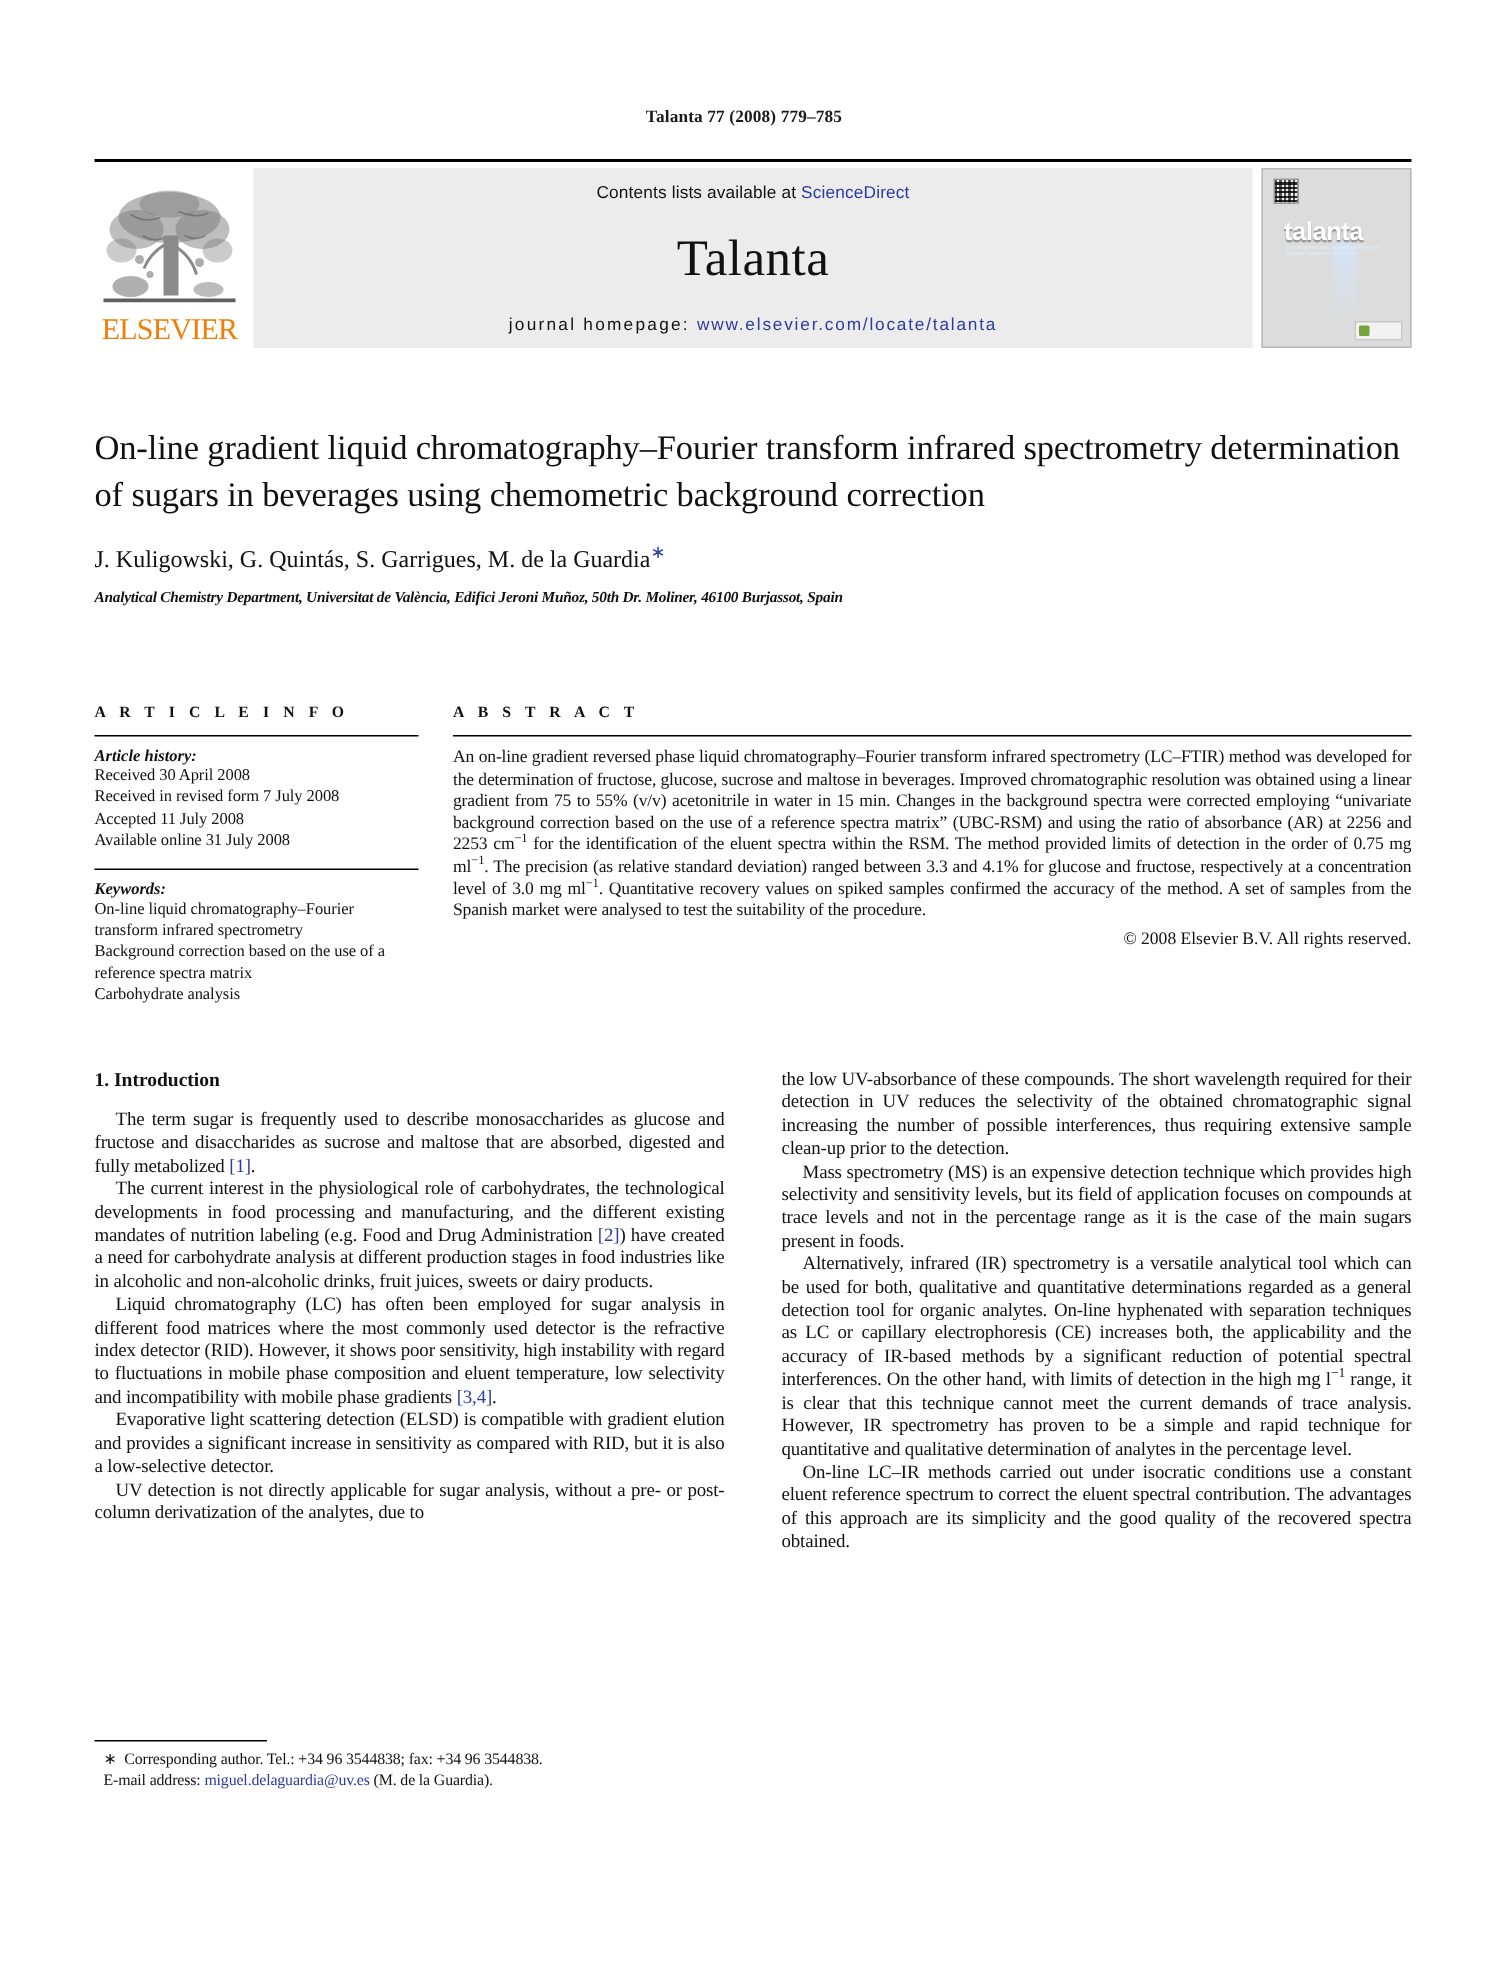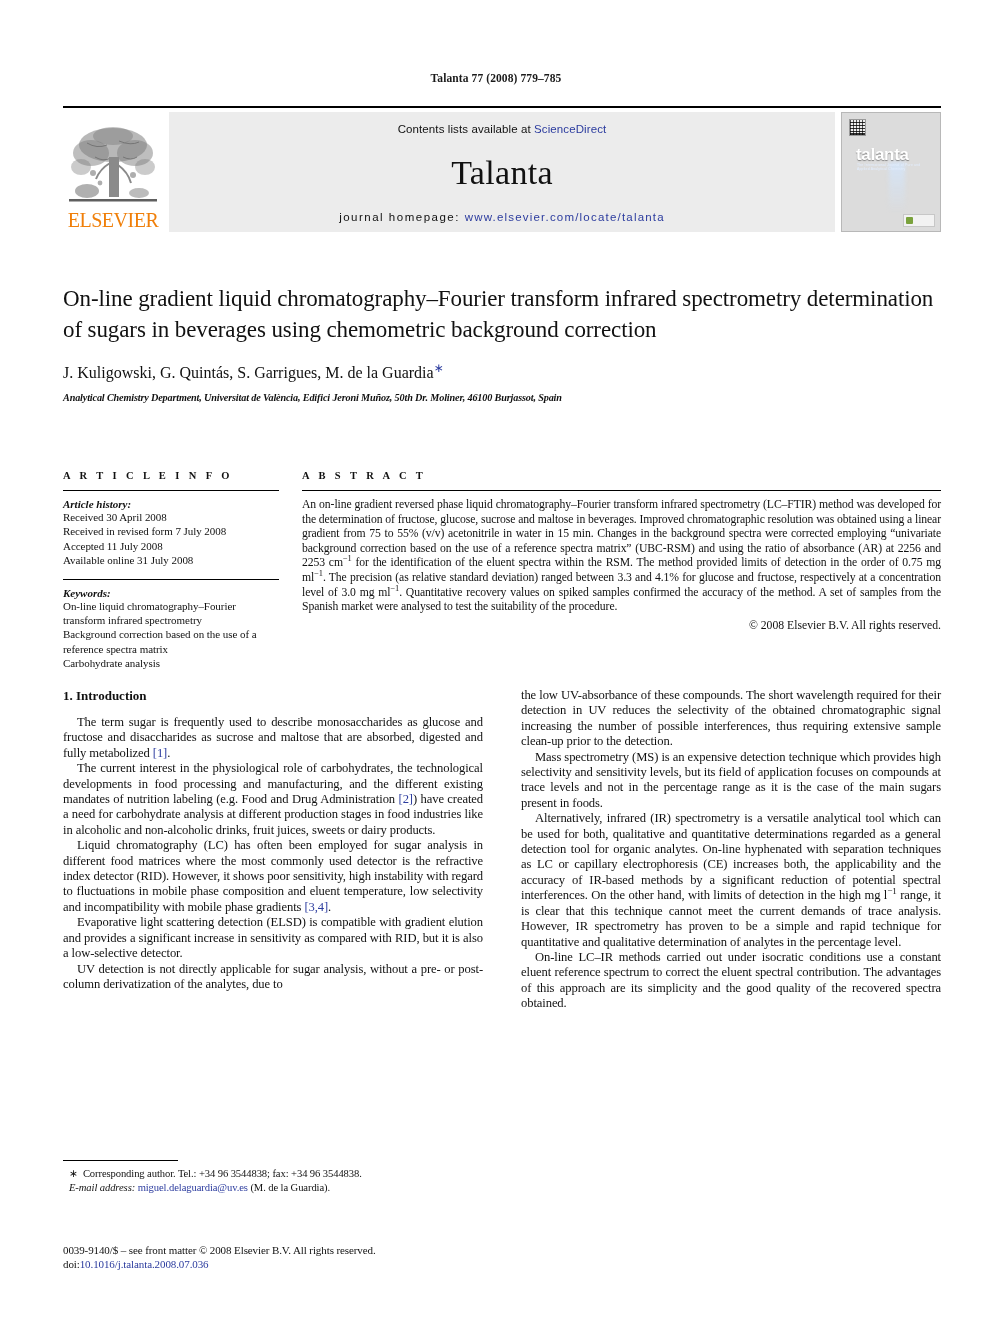--- a/index.html
+++ b/index.html
@@ -301,21 +301,21 @@
     font-size: 11.7px;
     text-align: right;
     margin-top: 4px;
     color: #111;
   }
 
   
   .body-cols {
     position: absolute;
     left: 63px;
-    top: 688px;
+    top: 712px;
     width: 878px;
     display: flex;
     gap: 38px;
   }
   .bcol {
     width: 420px;
     flex: 0 0 420px;
   }
   .sec-title {
     font-family: "Liberation Serif", serif;
@@ -350,21 +350,21 @@
     margin-bottom: 6px;
   }
   .fn-line {
     font-family: "Liberation Serif", serif;
     font-size: 10.6px;
     line-height: 13.5px;
     color: #111;
     letter-spacing: -0.1px;
   }
   .fn-indent { padding-left: 16px; text-indent: -10px; }
-  .fn-ital { font-style: italic; }
+  .fn-ital { }
   .fn-mail { color: #2b3b9e; }
   .copyright-block {
     position: absolute;
     left: 63px;
     top: 1243px;
     width: 460px;
     font-family: "Liberation Serif", serif;
     font-size: 11px;
     line-height: 14px;
     color: #111;
@@ -498,18 +498,14 @@
     <div class="fn-line fn-indent">
       <span>∗</span>&nbsp;&nbsp;<span>Corresponding author. Tel.: +34 96 3544838; fax: +34 96 3544838.</span>
     </div>
     <div class="fn-line fn-indent">
       <span class="fn-ital">E-mail address:</span>
       <span class="fn-mail">miguel.delaguardia@uv.es</span>
       <span>(M. de la Guardia).</span>
     </div>
   </div>
 
-  <div class="copyright-block">
-    <div>0039-9140/$ – see front matter © 2008 Elsevier B.V. All rights reserved.</div>
-    <div><span>doi:</span><span class="doi-link">10.1016/j.talanta.2008.07.036</span></div>
-  </div>
 
 </div>
 
 </body></html>

